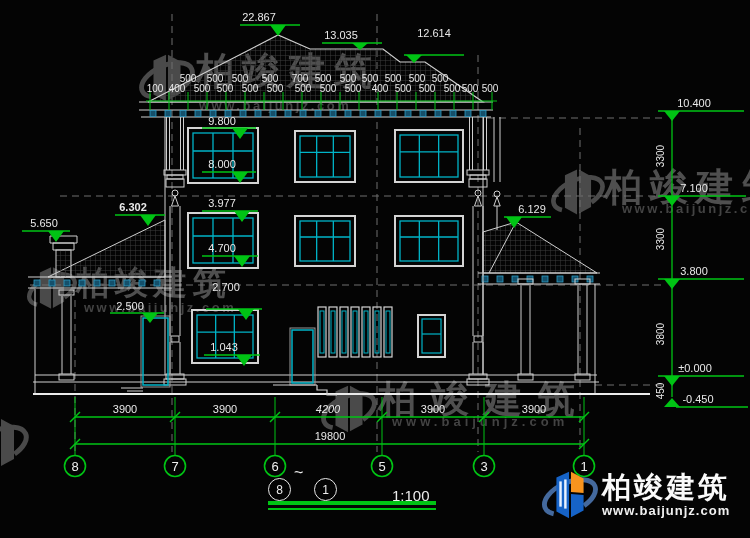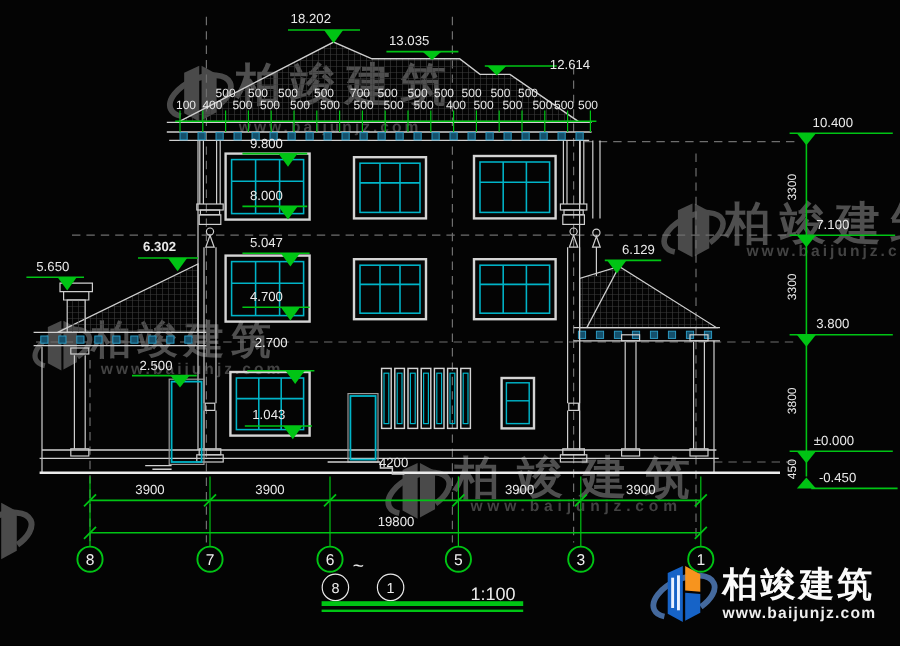--- a/index.html
+++ b/index.html
@@ -313,26 +313,26 @@
     <path d="M31,33 L44,34 L44,50 L31,57 Z" fill="#1663c7"></path>
     <g fill="#eaf2ff">
       <rect x="19" y="20" width="2.5" height="26"></rect>
         <rect x="24" y="18" width="2.5" height="30"></rect>
     </g>
   </svg>
   <div class="logo-brand" style="left:602px;top:468px">柏竣建筑</div>
   <div class="logo-url" style="left:602px;top:503px">www.baijunjz.com</div>
 
   <div id="labels">
-      <div class="lbl" style="left: 259px; top: 17px;">18.202</div>
+      <div class="lbl" style="left: 259px; top: 17px;">22.867</div>
       <div class="lbl" style="left: 341px; top: 35px;">13.035</div>
-      <div class="lbl" style="left: 434px; top: 55px; margin-left: 41px;">12.614</div>
+      <div class="lbl" style="left: 434px; top: 33px;">12.614</div>
       <div class="lbl" style="left: 222px; top: 121px;">9.800</div>
       <div class="lbl" style="left: 222px; top: 164px;">8.000</div>
-      <div class="lbl" style="left: 222px; top: 203px;">5.047</div>
+      <div class="lbl" style="left: 222px; top: 203px;">3.977</div>
       <div class="lbl" style="left: 222px; top: 248px;">4.700</div>
       <div class="lbl" style="left: 226px; top: 287px; text-align: center;">2.700</div>
       <div class="lbl" style="left: 224px; top: 347px;">1.043</div>
       <div class="lbl" style="left: 133px; top: 207px; font-weight: bold;">6.302</div>
       <div class="lbl" style="left: 44px; top: 223px;">5.650</div>
       <div class="lbl" style="left: 130px; top: 306px; text-align: center;">2.500</div>
       <div class="lbl" style="left: 532px; top: 209px;">6.129</div>
       <div class="lbl" style="left: 694px; top: 103px;">10.400</div>
       <div class="lbl" style="left: 694px; top: 188px;">7.100</div>
       <div class="lbl" style="left: 694px; top: 271px;">3.800</div>
@@ -359,21 +359,21 @@
       <div class="lbl sm" style="left: 328px; top: 89px;">500</div>
       <div class="lbl sm" style="left: 353px; top: 89px;">500</div>
       <div class="lbl sm" style="left: 380px; top: 89px;">400</div>
       <div class="lbl sm" style="left: 403px; top: 89px;">500</div>
       <div class="lbl sm" style="left: 427px; top: 89px;">500</div>
       <div class="lbl sm" style="left: 452px; top: 89px;">500</div>
       <div class="lbl sm" style="left: 470px; top: 89px;">500</div>
       <div class="lbl sm" style="left: 490px; top: 89px;">500</div>
       <div class="lbl" style="left: 125px; top: 409px;">3900</div>
       <div class="lbl" style="left: 225px; top: 409px;">3900</div>
-      <div class="lbl" style="left: 328px; top: 387px;">4200</div>
+      <div class="lbl" style="left: 328px; top: 409px; font-style: italic;">4200</div>
       <div class="lbl" style="left: 433px; top: 409px;">3900</div>
       <div class="lbl" style="left: 534px; top: 409px;">3900</div>
       <div class="lbl" style="left: 330px; top: 436px;">19800</div>
       <div class="lbl axis" style="left: 75px; top: 466px;">8</div>
       <div class="lbl axis" style="left: 175px; top: 466px;">7</div>
       <div class="lbl axis" style="left: 275px; top: 466px;">6</div>
       <div class="lbl axis" style="left: 382px; top: 466px;">5</div>
       <div class="lbl axis" style="left: 484px; top: 466px;">3</div>
       <div class="lbl axis" style="left: 584px; top: 466px;">1</div>
       <div class="lbl sm rot" style="left: 661px; top: 156px;">3300</div>

